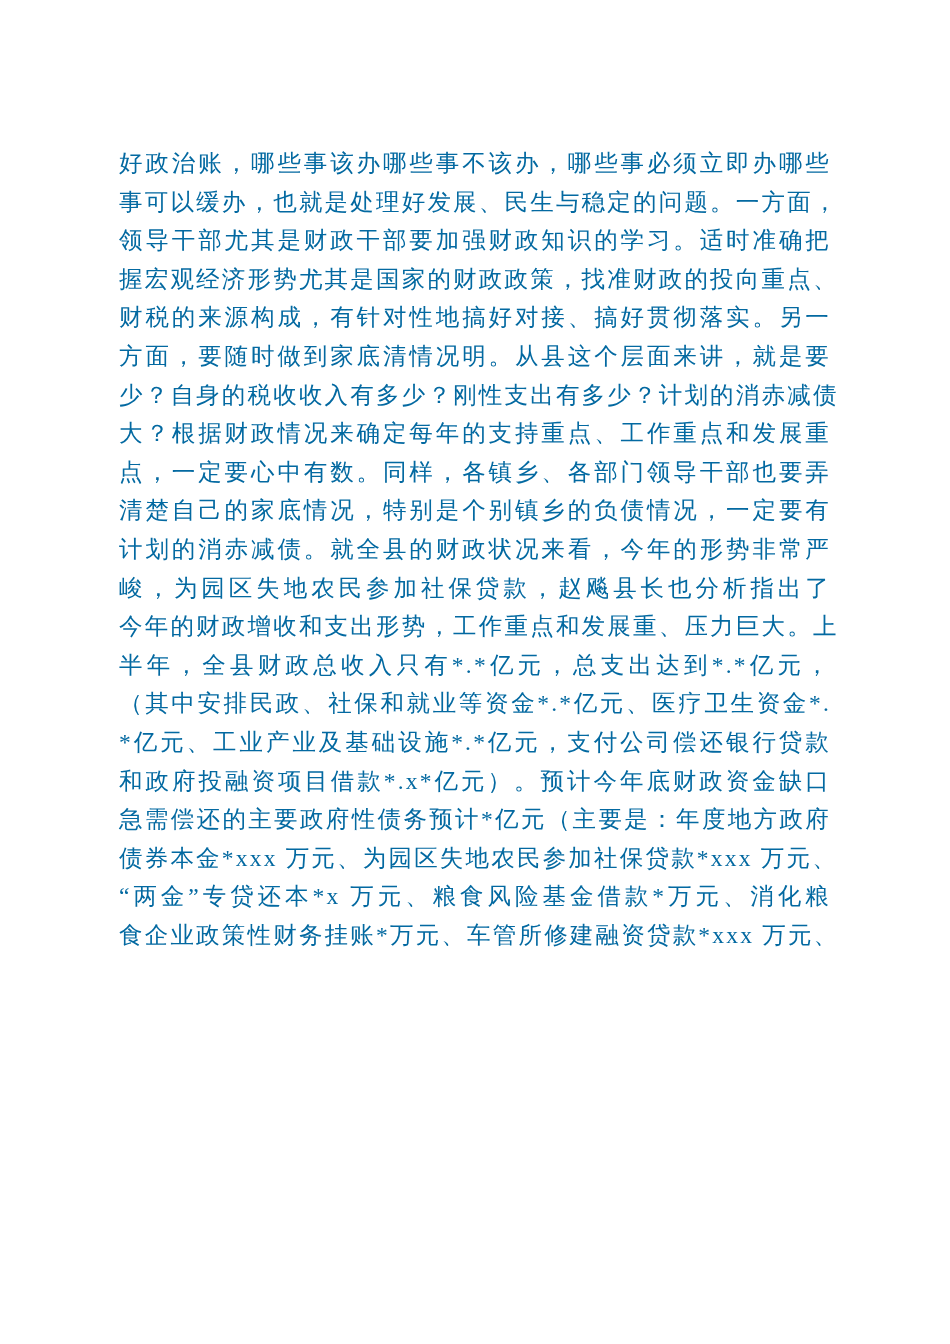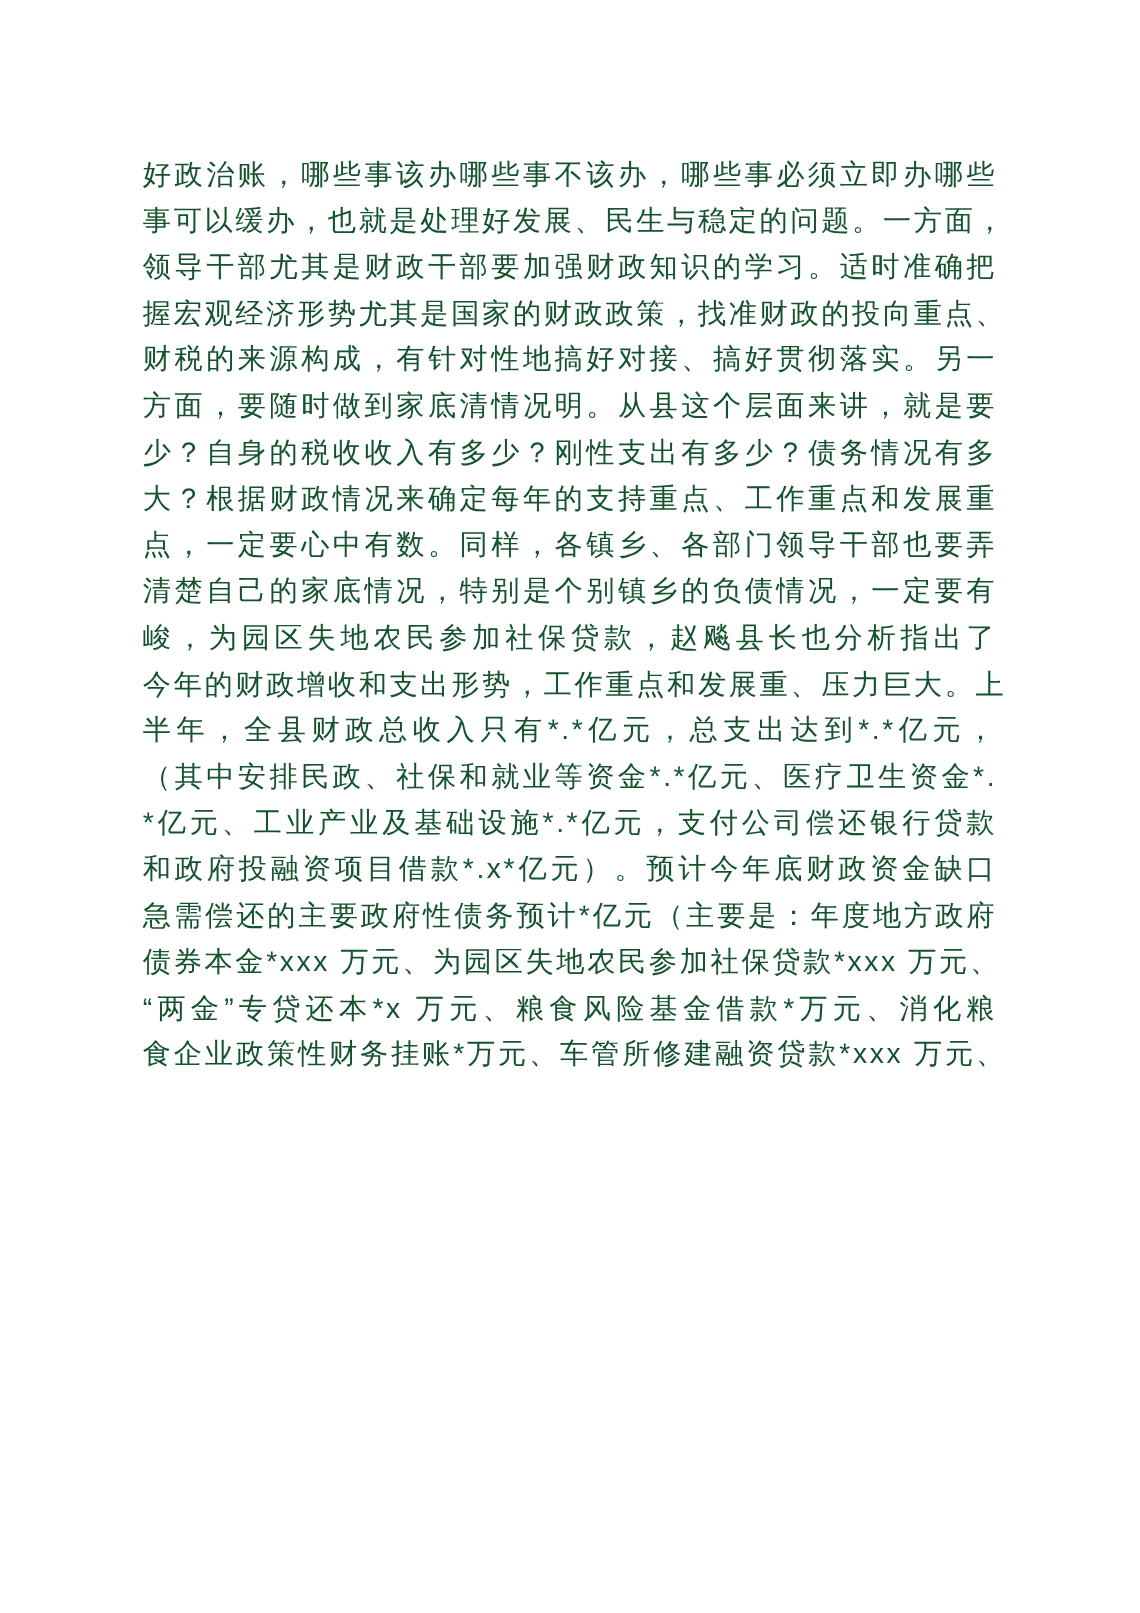--- a/index.html
+++ b/index.html
@@ -1,23 +1,23 @@
 <!DOCTYPE html>
 <html><head>
 <meta charset="utf-8">
 <style>
   html, body { margin: 0; padding: 0; background: #ffffff; }
   body { width: 950px; height: 1344px; position: relative; overflow: hidden; }
   .page {
     position: absolute; left: 0; top: 0; width: 950px; height: 1344px; background: #fff;
   }
   .body-text {
-    position: absolute; left: 119px; top: 126px; width: 720px;
-    font-family: Liberation Sans, sans-serif;
-    color: #14532d;
+    position: absolute; left: 119px; top: 144px; width: 720px;
+    font-family: Liberation Serif, serif;
+    color: #0369a1;
   }
   .line {
     height: 38.6px; line-height: 38.6px;
     font-size: 23.5px;
     white-space: nowrap;
     letter-spacing: 2.2px;
     text-align: justify;
     text-align-last: justify;
     width: 712px;
   }
@@ -27,24 +27,25 @@
 <body>
 
 <div class="page">
   <div class="body-text">
     <div class="line">好政治账，哪些事该办哪些事不该办，哪些事必须立即办哪些</div>
     <div class="line">事可以缓办，也就是处理好发展、民生与稳定的问题。一方面，</div>
     <div class="line">领导干部尤其是财政干部要加强财政知识的学习。适时准确把</div>
     <div class="line">握宏观经济形势尤其是国家的财政政策，找准财政的投向重点、</div>
     <div class="line">财税的来源构成，有针对性地搞好对接、搞好贯彻落实。另一</div>
     <div class="line">方面，要随时做到家底清情况明。从县这个层面来讲，就是要</div>
-    <div class="line">少？自身的税收收入有多少？刚性支出有多少？债务情况有多</div>
+    <div class="line">少？自身的税收收入有多少？刚性支出有多少？计划的消赤减债</div>
     <div class="line">大？根据财政情况来确定每年的支持重点、工作重点和发展重</div>
     <div class="line">点，一定要心中有数。同样，各镇乡、各部门领导干部也要弄</div>
     <div class="line">清楚自己的家底情况，特别是个别镇乡的负债情况，一定要有</div>
+    <div class="line">计划的消赤减债。就全县的财政状况来看，今年的形势非常严</div>
     <div class="line">峻，为园区失地农民参加社保贷款，赵飚县长也分析指出了</div>
     <div class="line">今年的财政增收和支出形势，工作重点和发展重、压力巨大。上</div>
     <div class="line">半年，全县财政总收入只有*.*亿元，总支出达到*.*亿元，</div>
     <div class="line">（其中安排民政、社保和就业等资金*.*亿元、医疗卫生资金*.</div>
     <div class="line">*亿元、工业产业及基础设施*.*亿元，支付公司偿还银行贷款</div>
     <div class="line">和政府投融资项目借款*.x*亿元）。预计今年底财政资金缺口</div>
     <div class="line">急需偿还的主要政府性债务预计*亿元（主要是：年度地方政府</div>
     <div class="line">债券本金*xxx 万元、为园区失地农民参加社保贷款*xxx 万元、</div>
     <div class="line">“两金”专贷还本*x 万元、粮食风险基金借款*万元、消化粮</div>
     <div class="line last">食企业政策性财务挂账*万元、车管所修建融资贷款*xxx 万元、</div>

